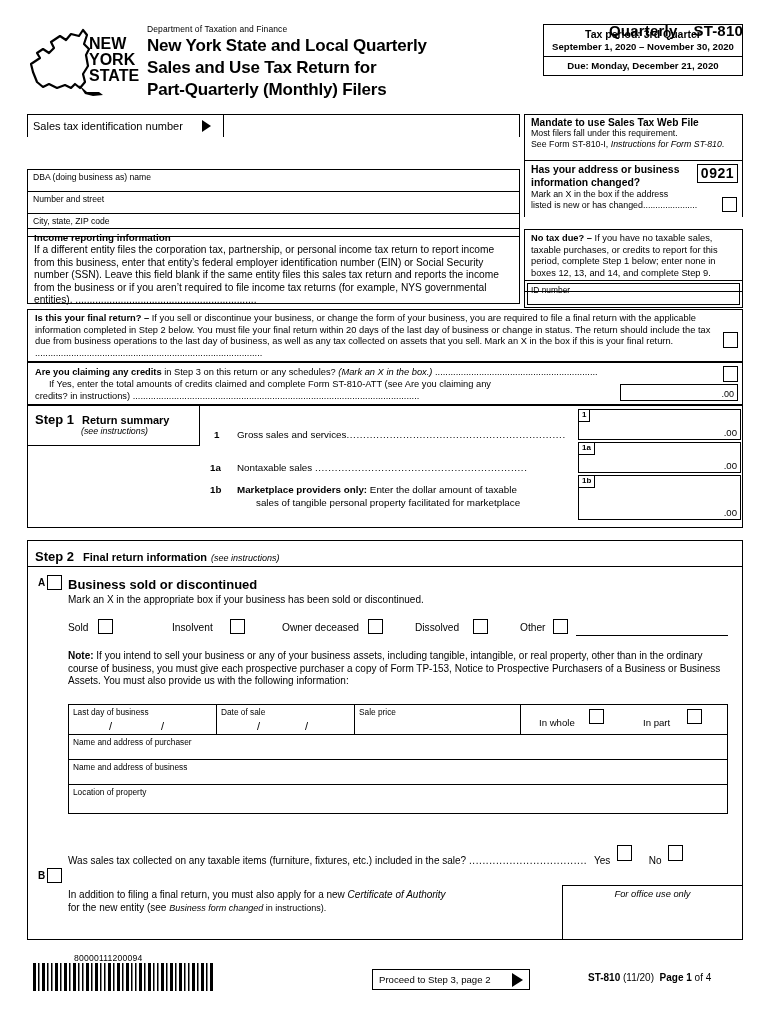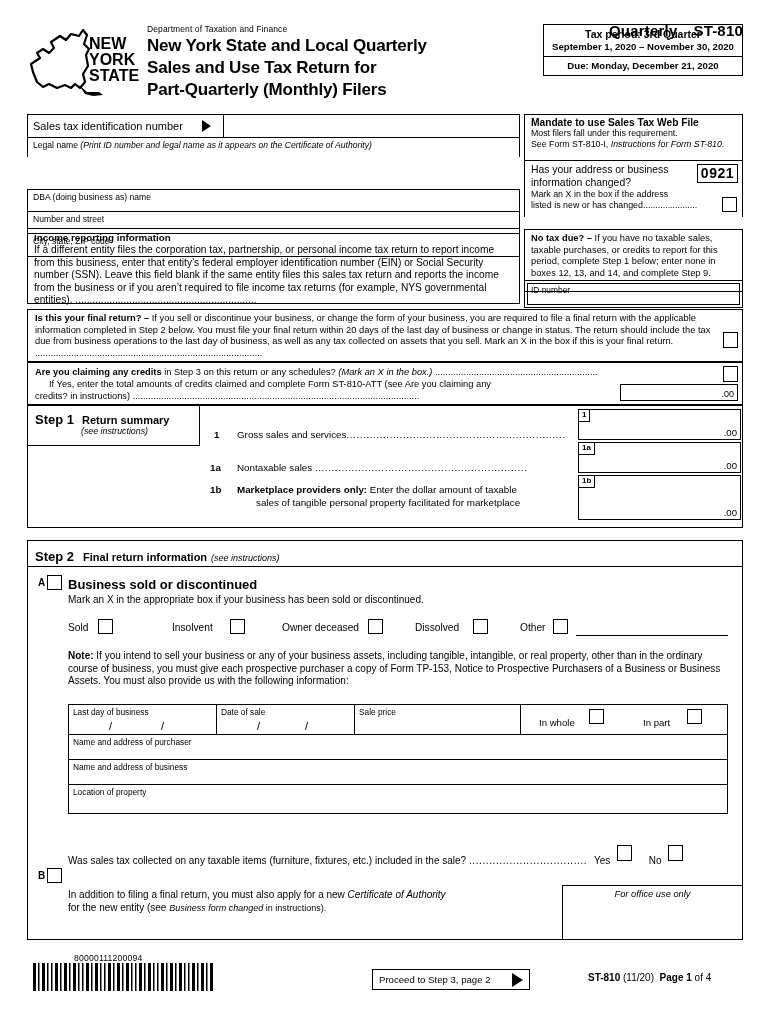--- a/index.html
+++ b/index.html
@@ -51,21 +51,21 @@
 
   
   .rpanel { position:absolute; left:524px; width:219px; border:1.1px solid #000; border-bottom:none; }
   .rpanel.last { border-bottom:1.1px solid #000;margin-top:12px; }
   .mandate { top:114px; height:46px; padding:2px 5px 0 6px; }
   .mandate .t { font-size:10.2px; font-weight:bold; }
   .mandate .s { font-size:8.8px; line-height:1.2; }
   .mandate .s i { font-style:italic; }
 
   .addrchg { top:160px; height:57px; padding:3px 5px 0 6px; position:absolute; }
-  .addrchg .t { font-size:10.4px; font-weight:normal; line-height:1.22; width:150px; }
+  .addrchg .t { font-size:10.4px; font-weight:bold; line-height:1.22; width:150px; }
   .addrchg .s { font-size:8.9px; line-height:1.2; width:175px; }
   .num0921 { position:absolute; right:4px; top:3px; border:1.4px solid #000; padding:0 3px 1px;
              font-size:14px; font-weight:bold; letter-spacing:.5px; }
   .chk-addr { position:absolute; right:5px; bottom:5px; width:15px; height:15px; border:1.2px solid #000; }
 
   .notax { top:217px; height:63px; padding:3px 6px 0 6px; }
   .notax p { margin:0; font-size:9.3px; line-height:1.26; }
   .notax b { font-weight:bold; }
 
   .idnum { position:absolute; left:524px; top:280px; width:219px; height:28px; border:1.1px solid #000; padding:2px; }
@@ -195,25 +195,20 @@
       <div class="period-l1">Tax period: 3rd Quarter</div>
       <div class="period-l2">September 1, 2020 – November 30, 2020</div>
     </div>
     <div class="period-due">Due: Monday, December 21, 2020</div>
   </div>
 
   <div class="lcol">
     <div class="fld stid">
       <div class="inner">Sales tax identification number</div>
       <div class="arrow"></div>
-    </div>
-    <div class="fld r1">
-      <div class="fld-label">
-        <span>Legal name</span> <i>(Print ID number and legal name as it appears on the Certificate of Authority)</i>
-      </div>
     </div>
     <div class="fld r2">
       <div class="fld-label">DBA (doing business as) name</div>
     </div>
     <div class="fld r3">
       <div class="fld-label">Number and street</div>
     </div>
     <div class="fld r4">
       <div class="fld-label">City, state, ZIP code</div>
     </div>

